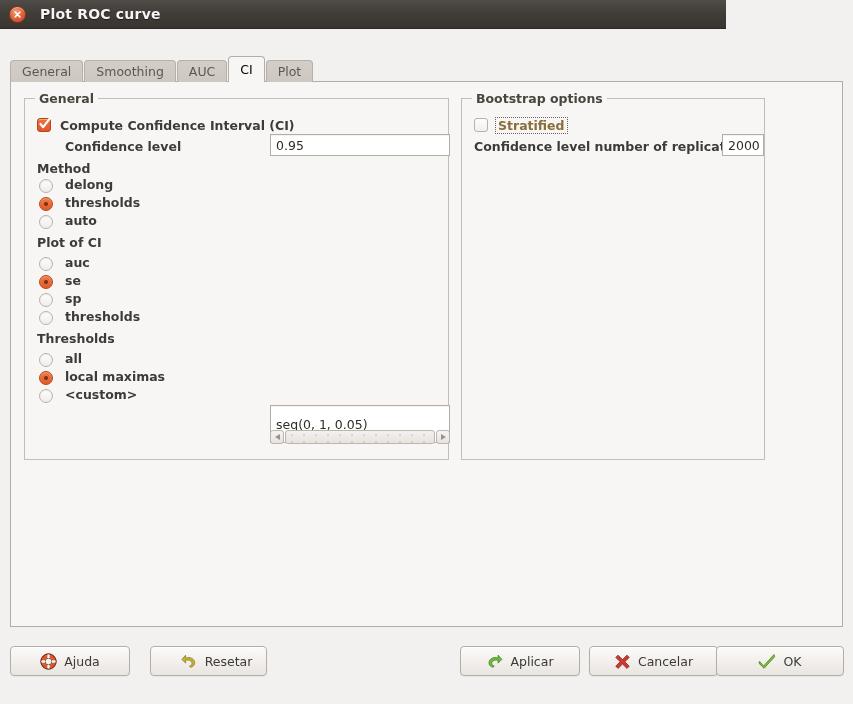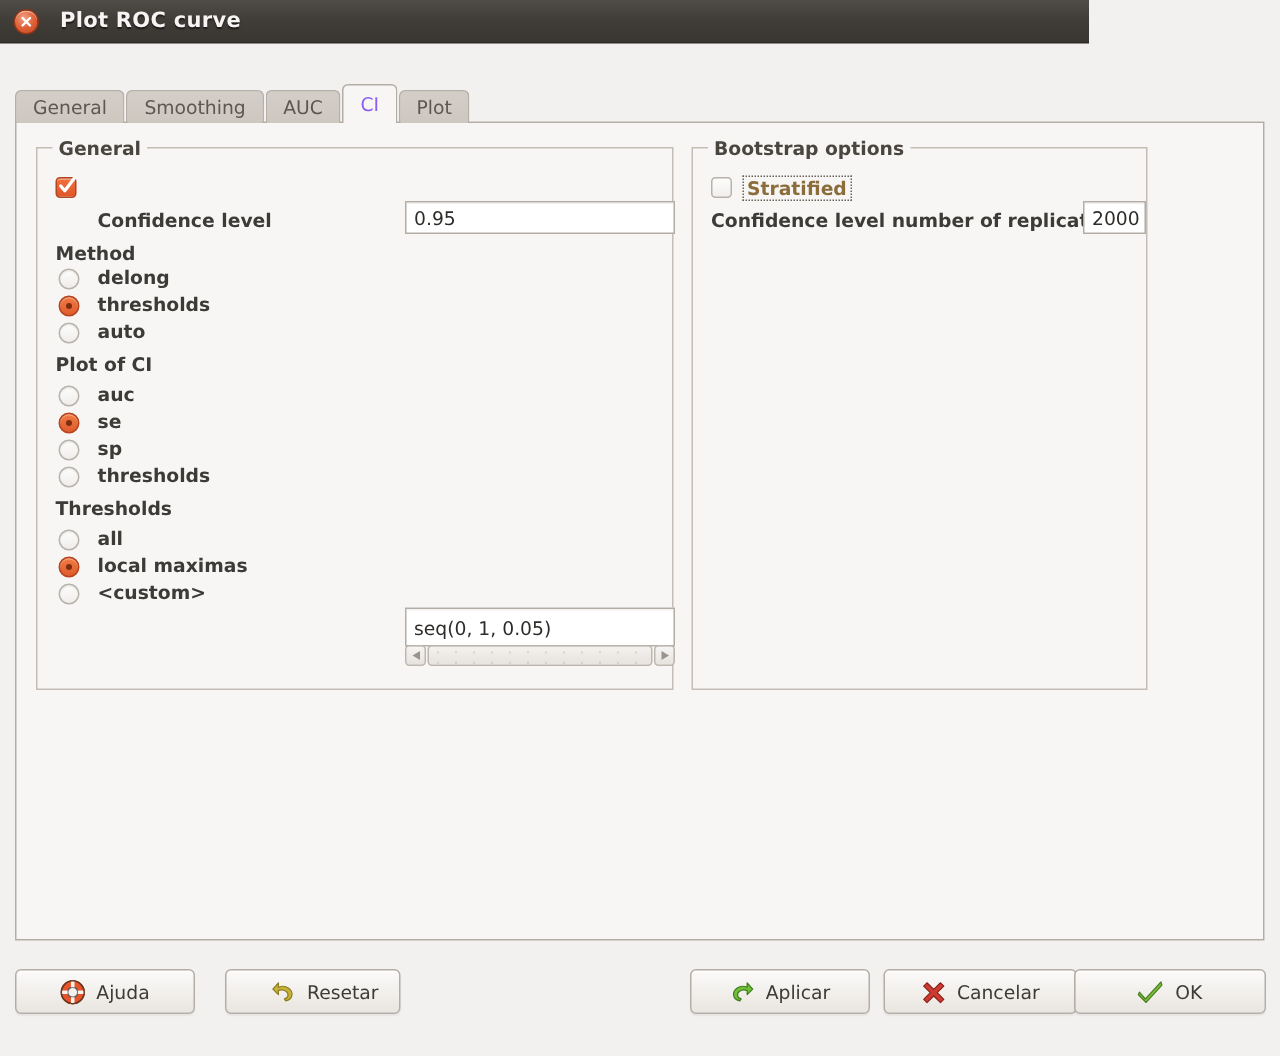--- a/index.html
+++ b/index.html
@@ -77,21 +77,21 @@
     border: 1px solid #b7b0a9;
     border-bottom: none;
     border-radius: 4px 4px 0 0;
     box-sizing: border-box;
     cursor: pointer;
     white-space: nowrap;
   }
   .tab.active {
     height: 26px;
     background: #f7f6f5;
-    color: #8b5cf6;
+    color: #000000;
     border-color: #b4ada6;
     position: relative;
     z-index: 4;
   }
 
   
   .tabpage {
     position: absolute;
     left: 10px; top: 81px;
     width: 833px; height: 546px;
@@ -292,20 +292,21 @@
 <div class="tabpage">
 
   <div class="groupbox" id="group-general">
     <div class="gb-title">General</div>
 
     <div class="checkbox on" style="left:12px; top:19px;">
       <svg class="tick" viewBox="0 0 12 14">
         <path d="M1.5 7 L4.2 10.2 L10.5 1.8" stroke="#ffffff" stroke-width="2.2" fill="none" stroke-linecap="round" stroke-linejoin="round"></path>
       </svg>
     </div>
+    <div class="lbl bold" style="left:35px; top:19px;">Compute Confidence Interval (CI)</div>
 
     <div class="lbl bold" style="left:12px; top:40px;margin-left:28px;">Confidence level</div>
     <div class="entry" style="left:245px; top:35px; width:180px; height:22px;">0.95</div>
 
     <div class="lbl bold" style="left:12px; top:62px;">Method</div>
     <div class="radio off" style="left:14px; top:80px;"></div>
     <div class="lbl bold" style="left:40px; top:78px;">delong</div>
     <div class="radio on" style="left:14px; top:98px;"></div>
     <div class="lbl bold" style="left:40px; top:96px;">thresholds</div>
     <div class="radio off" style="left:14px; top:116px;"></div>
@@ -322,21 +323,21 @@
     <div class="lbl bold" style="left:40px; top:210px;">thresholds</div>
 
     <div class="lbl bold" style="left:12px; top:232px;">Thresholds</div>
     <div class="radio off" style="left:14px; top:254px;"></div>
     <div class="lbl bold" style="left:40px; top:252px;">all</div>
     <div class="radio on" style="left:14px; top:272px;"></div>
     <div class="lbl bold" style="left:40px; top:270px;">local maximas</div>
     <div class="radio off" style="left:14px; top:290px;"></div>
     <div class="lbl bold" style="left:40px; top:288px;">&lt;custom&gt;</div>
 
-    <div class="entry" style="left:245px; top:306px; width:180px; height:26px;text-align:center;">seq(0, 1, 0.05)</div>
+    <div class="entry" style="left:245px; top:306px; width:180px; height:38px;text-align:center;">seq(0, 1, 0.05)</div>
 
     <div class="hscroll" style="left:245px; top:331px; width:180px;">
       <div class="sb-btn">
         <span class="sb-arrow left"></span>
       </div>
       <div class="sb-trough">
         <div class="sb-thumb"></div>
       </div>
       <div class="sb-btn">
         <span class="sb-arrow right"></span>

